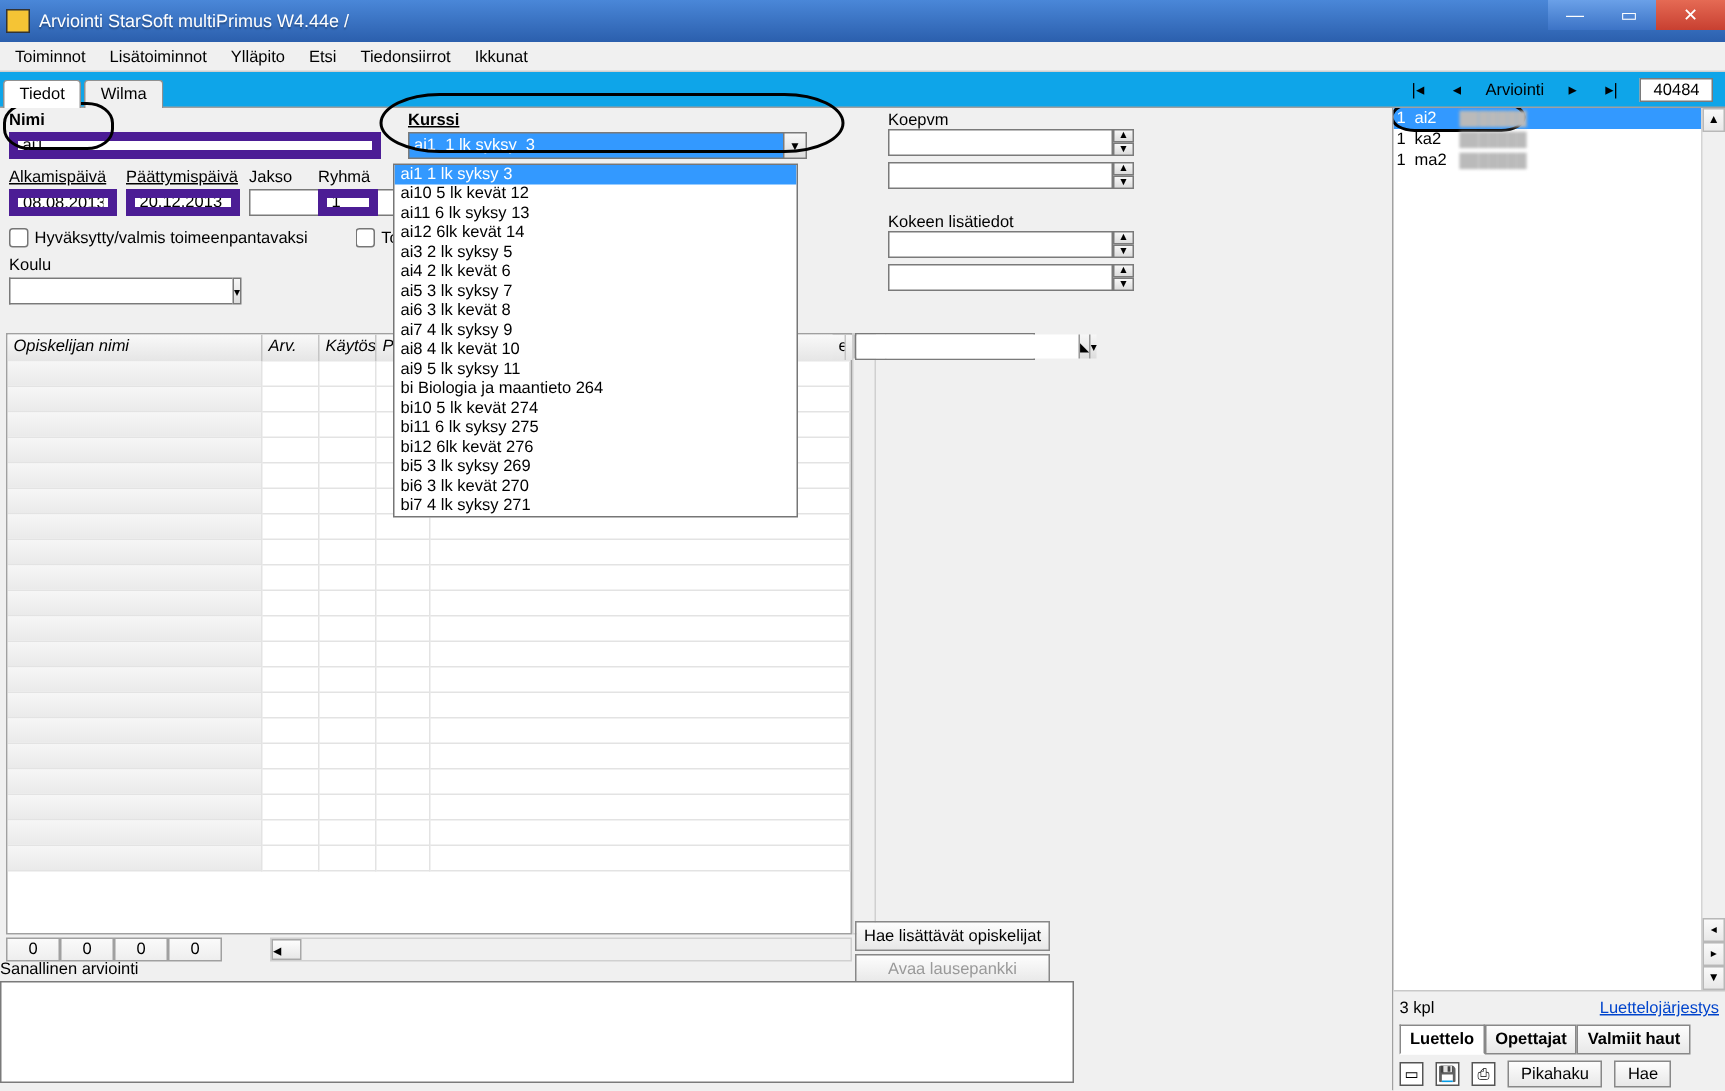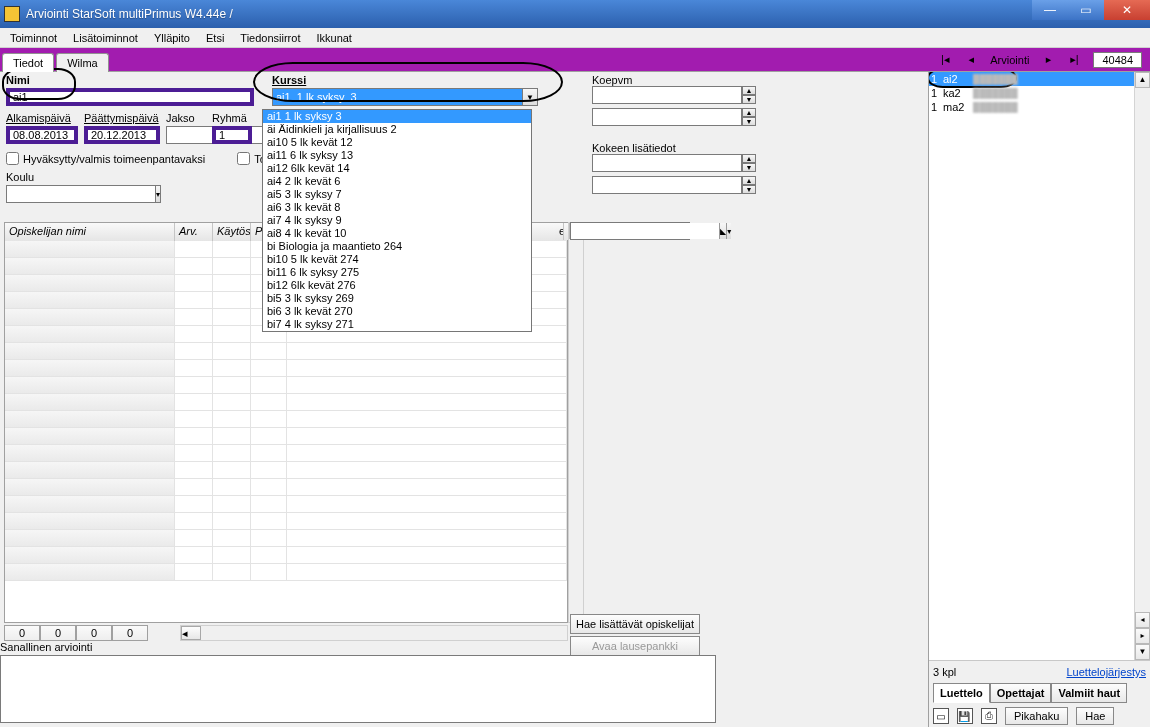--- a/index.html
+++ b/index.html
@@ -13,38 +13,38 @@
 .win-btn { width: 36px; height: 20px; display: flex; align-items: center; justify-content: center; font-family: sans-serif; font-size: 12px; color: #fff; border: none; }
 .win-min { background: linear-gradient(to bottom, #6aa0e8, #3c73c6); }
 .win-max { background: linear-gradient(to bottom, #6aa0e8, #3c73c6); }
 .win-close { background: linear-gradient(to bottom, #e56a54, #c84031); width: 46px; border-top-right-radius: 0; }
 
 
 .menubar { height: 20px; background: #f0f0f0; display: flex; align-items: center; padding: 0 2px; border-bottom: 1px solid #d0d0d0; }
 .menubar-item { padding: 2px 8px; cursor: default; }
 
 
-.navrow { height: 24px; display: flex; border-bottom: 1px solid #a0a0a0; background: #a21caf; }
+.navrow { height: 24px; display: flex; border-bottom: 1px solid #a0a0a0; background: #0ea5e9; }
 .left-tabs { display: flex; align-items: flex-end; padding-left: 2px; }
 .folder-tab { padding: 3px 10px; border: 1px solid #919191; border-bottom: none; background: #f0f0f0; margin-right: 2px; border-radius: 3px 3px 0 0; position: relative; top: 1px; }
 .folder-tab.active { background: #fff; z-index: 2; }
 .rec-nav { margin-left: auto; display: flex; align-items: center; gap: 12px; padding-right: 8px; }
 .nav-arrow { width: 14px; height: 14px; display: inline-flex; align-items: center; justify-content: center; font-family: sans-serif; cursor: pointer; }
 .rec-id { border: 1px solid #7a7a7a; padding: 1px 8px; background: #fff; }
 
 
 .main { display: flex; position: absolute; top: 72px; bottom: 0; left: 0; right: 0; }
 .left { flex: 1; position: relative; background: #f0f0f0; padding: 0; }
 .right { width: 222px; border-left: 1px solid #a0a0a0; display: flex; flex-direction: column; background: #fff; }
 
 
 .row-g { display: flex; gap: 18px; padding: 2px 6px; }
 .field-col { display: flex; flex-direction: column; gap: 2px; }
 .lbl { font-size: 11px; }
-.txt { border: 4px solid #4c1d95; background: #fff; padding: 1px 3px; height: 18px; }
+.txt { border: 6px solid #4c1d95; background: #fff; padding: 1px 3px; height: 18px; }
 .combo { display: flex; }
 .combo input { flex: 1; border: 1px solid #7a7a7a; border-right: none; padding: 1px 3px; height: 18px; }
 .combo .cbtn { width: 16px; height: 18px; border: 1px solid #7a7a7a; background: linear-gradient(to bottom, #f7f7f7, #ddd); display: flex; align-items: center; justify-content: center; font-size: 8px; }
 .combo.sel input { background: #3399ff; color: #fff; }
 
 .oval1 { position: absolute; left: 2px; top: -4px; width: 74px; height: 32px; border: 2px solid #000; border-radius: 18px/14px; pointer-events: none; }
 .oval2 { position: absolute; left: 253px; top: -10px; width: 310px; height: 40px; border: 2px solid #000; border-radius: 40px/20px; pointer-events: none; }
 .oval3 { position: absolute; left: -2px; top: -4px; width: 90px; height: 20px; border: 2px solid #000; border-radius: 16px/10px; pointer-events: none; }
 
 .chkrow { display: flex; align-items: center; gap: 4px; padding: 6px 6px 4px; }
@@ -244,29 +244,30 @@
         <input style="">
         <div class="spin-btns">
             <button>▲</button>
             <button>▼</button>
           </div>
       </div>
     </div>
 
     <div class="dropdown-list" id="ddlist">
         <div class="opt sel">ai1  1 lk syksy  3</div>
-        <div class="opt">äi  Äidinkieli ja kirjallisuus  2</div>
         <div class="opt">ai10  5 lk kevät  12</div>
         <div class="opt">ai11  6 lk syksy  13</div>
         <div class="opt">ai12  6lk kevät  14</div>
+        <div class="opt">ai3  2 lk syksy  5</div>
         <div class="opt">ai4  2 lk kevät  6</div>
         <div class="opt">ai5  3 lk syksy  7</div>
         <div class="opt">ai6  3 lk kevät  8</div>
         <div class="opt">ai7  4 lk syksy  9</div>
         <div class="opt">ai8  4 lk kevät  10</div>
+        <div class="opt">ai9  5 lk syksy  11</div>
         <div class="opt">bi  Biologia ja maantieto  264</div>
         <div class="opt">bi10  5 lk kevät  274</div>
         <div class="opt">bi11  6 lk syksy  275</div>
         <div class="opt">bi12  6lk kevät  276</div>
         <div class="opt">bi5  3 lk syksy  269</div>
         <div class="opt">bi6  3 lk kevät  270</div>
         <div class="opt">bi7  4 lk syksy  271</div>
       </div>
 
     <div class="grid-wrap">

